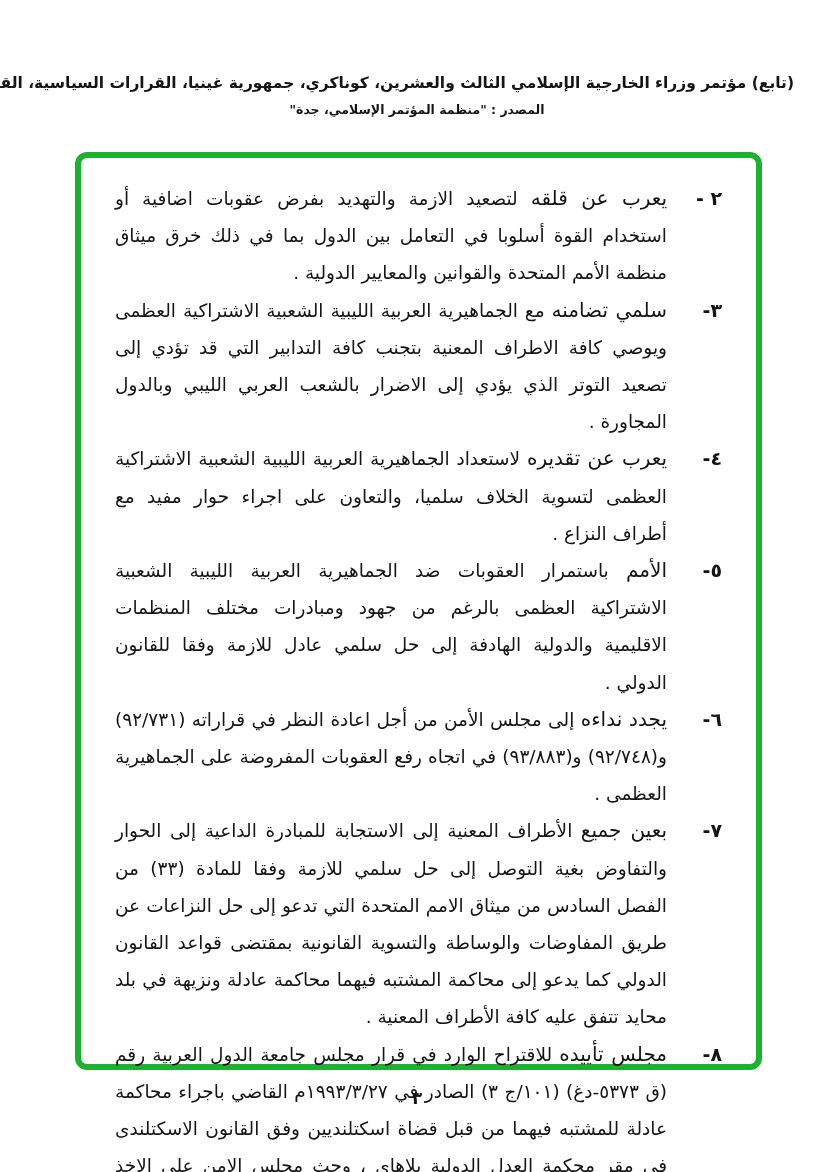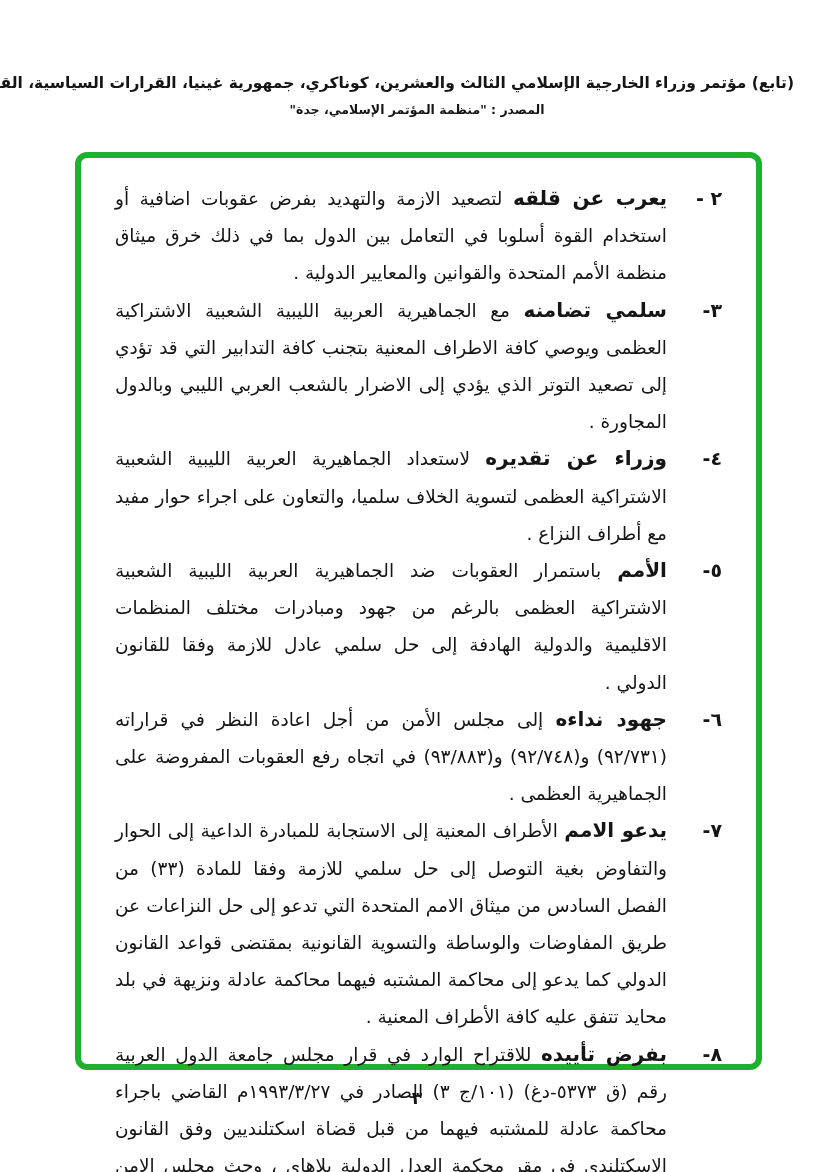--- a/index.html
+++ b/index.html
@@ -58,21 +58,21 @@
     padding-left: 6px;
     box-sizing: border-box;
   }
   .item .body {
     flex: 1 1 auto;
     font-size: 18.5px;
     text-align: justify;
     text-justify: inter-word;
   }
   .item .lead {
-    font-weight: bold;
+    font-weight: normal;
     font-size: 20px;
   }
   .page-number {
     position: absolute;
     top: 1088px; left: 0; right: 0;
     text-align: center;
     font-size: 17px;
     font-weight: bold;
     direction: rtl;
   }
@@ -103,53 +103,53 @@
       <div class="marker">٣-</div>
       <div class="body">
         <span class="lead">سلمي تضامنه</span>
         <span>مع الجماهيرية العربية الليبية الشعبية الاشتراكية العظمى ويوصي كافة الاطراف المعنية بتجنب كافة التدابير التي قد تؤدي إلى تصعيد التوتر الذي يؤدي إلى الاضرار بالشعب العربي الليبي وبالدول المجاورة .</span>
       </div>
     </div>
 
     <div class="item">
       <div class="marker">٤-</div>
       <div class="body">
-        <span class="lead">وزراء عن تقديره</span>
+        <span class="lead">يعرب عن تقديره</span>
         <span>لاستعداد الجماهيرية العربية الليبية الشعبية الاشتراكية العظمى لتسوية الخلاف سلميا، والتعاون على اجراء حوار مفيد مع أطراف النزاع .</span>
       </div>
     </div>
 
     <div class="item">
       <div class="marker">٥-</div>
       <div class="body">
         <span class="lead">الأمم</span>
         <span>باستمرار العقوبات ضد الجماهيرية العربية الليبية الشعبية الاشتراكية العظمى بالرغم من جهود ومبادرات مختلف المنظمات الاقليمية والدولية الهادفة إلى حل سلمي عادل للازمة وفقا للقانون الدولي .</span>
       </div>
     </div>
 
     <div class="item">
       <div class="marker">٦-</div>
       <div class="body">
-        <span class="lead">جهود نداءه</span>
+        <span class="lead">يجدد نداءه</span>
         <span>إلى مجلس الأمن من أجل اعادة النظر في قراراته (٩٢/٧٣١) و(٩٢/٧٤٨) و(٩٣/٨٨٣) في اتجاه رفع العقوبات المفروضة على الجماهيرية العظمى .</span>
       </div>
     </div>
 
     <div class="item">
       <div class="marker">٧-</div>
       <div class="body">
-        <span class="lead">يدعو الامم</span>
+        <span class="lead">بعين جميع</span>
         <span>الأطراف المعنية إلى الاستجابة للمبادرة الداعية إلى الحوار والتفاوض بغية التوصل إلى حل سلمي للازمة وفقا للمادة (٣٣) من الفصل السادس من ميثاق الامم المتحدة التي تدعو إلى حل النزاعات عن طريق المفاوضات والوساطة والتسوية القانونية بمقتضى قواعد القانون الدولي كما يدعو إلى محاكمة المشتبه فيهما محاكمة عادلة ونزيهة في بلد محايد تتفق عليه كافة الأطراف المعنية .</span>
       </div>
     </div>
 
     <div class="item">
       <div class="marker">٨-</div>
       <div class="body">
-        <span class="lead">بفرض تأييده</span>
+        <span class="lead">مجلس تأييده</span>
         <span>للاقتراح الوارد في قرار مجلس جامعة الدول العربية رقم (ق ٥٣٧٣-دغ) (١٠١/ج ٣) الصادر في ١٩٩٣/٣/٢٧م القاضي باجراء محاكمة عادلة للمشتبه فيهما من قبل قضاة اسكتلنديين وفق القانون الاسكتلندى فى مقر محكمة العدل الدولية بلاهاى ، وحث مجلس الامن على الاخذ بعين الاعتبار هذا الاقتراح الجاد للبحث عن حل سلمى منعا لاى تصعيد فى الموقف من شأنه زيادة التوتر فى المنطقة .</span>
       </div>
     </div>
 
   </div>
 
   <div class="page-number">٣</div>
 
 </div>
 

